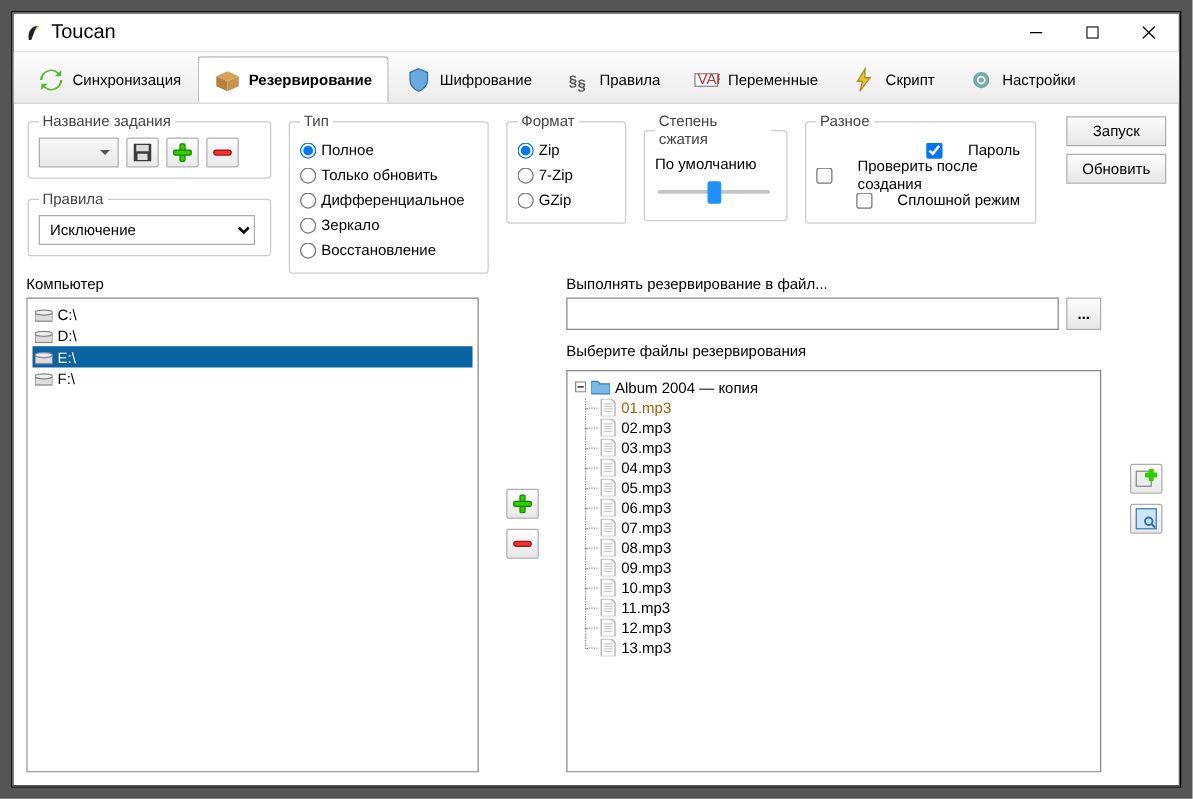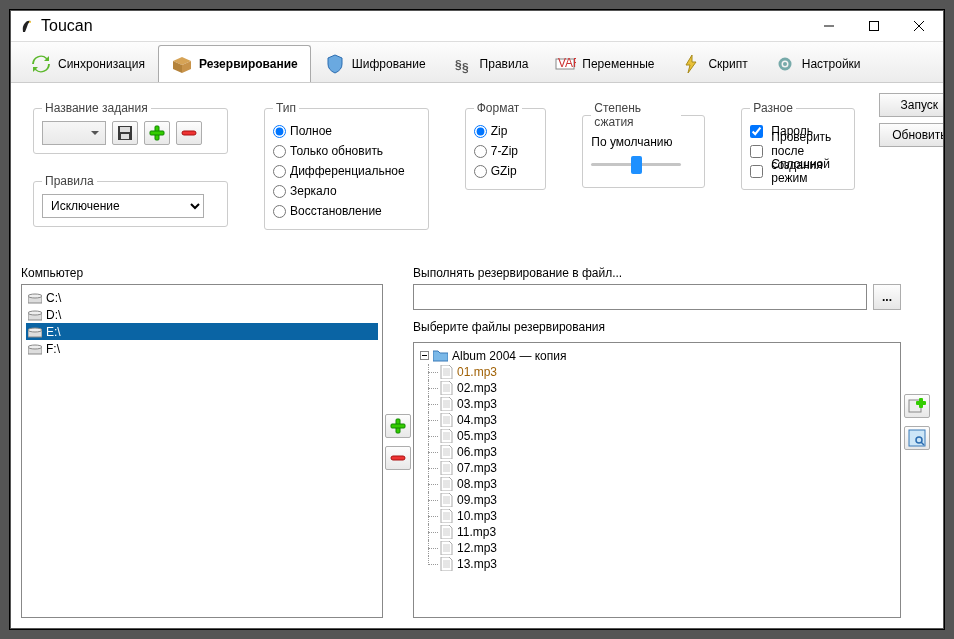--- a/index.html
+++ b/index.html
@@ -9,43 +9,43 @@
 .titlebar .app-icon { width: 16px; height: 16px; margin-right: 6px; }
 .titlebar .title { flex: 1; font-size: 16px; }
 .win-btn { width: 45px; height: 28px; display: flex; align-items: center; justify-content: center; }
 .win-btn svg { width: 10px; height: 10px; }
 .toolbar { height: 42px; background: linear-gradient(#fdfdfd,#ececec); border-top: 1px solid #ddd; border-bottom: 1px solid #ccc; display: flex; align-items: stretch; padding: 3px 6px 0 6px; gap: 0; }
 .tab { display: flex; align-items: center; gap: 6px; padding: 0 12px; border: 1px solid transparent; border-bottom: none; border-radius: 3px 3px 0 0; cursor: default; }
 .tab.active { background: #fff; border-color: #aaa; font-weight: 600; }
 .tab .ticon { width: 22px; height: 22px; display: flex; align-items: center; justify-content: center; }
 .content { flex: 1; padding: 6px 10px 10px 10px; display: flex; flex-direction: column; overflow: hidden; }
 .toprow { display: flex; gap: 12px; align-items: flex-start; }
-fieldset { border: 1px solid #ccc; border-radius: 3px; padding: 6px 23px 8px 8px; margin: 12px; }
+fieldset { border: 1px solid #ccc; border-radius: 3px; padding: 6px 12px 8px 8px; margin: 1px; }
 legend { color: #444; padding: 0 3px; font-size: 12px; }
 .jobname { width: 195px; }
 .jobname-row { display: flex; gap: 6px; align-items: center; }
 .combo { width: 64px; height: 24px; border: 1px solid #adadad; background: linear-gradient(#f6f6f6,#e9e9e9); position: relative; }
 .combo::after { content: ""; position: absolute; right: 6px; top: 9px; border: 4px solid transparent; border-top-color: #555; }
 .iconbtn { width: 26px; height: 24px; border: 1px solid #adadad; background: linear-gradient(#fdfdfd,#e8e8e8); display: flex; align-items: center; justify-content: center; border-radius: 2px; }
 .rules { width: 195px; margin-top: 8px; }
 .rules select { width: 100%; height: 24px; border: 1px solid #adadad; background: #fff; padding: 0 4px; }
 .type { width: 160px; }
 .format { width: 96px; }
 .radio-row { display: flex; align-items: center; gap: 4px; height: 20px; }
 .radio-row input { margin: 0; }
 .compress { width: 115px; }
 .slider-wrap { height: 30px; display: flex; align-items: center; justify-content: center; }
 .slider-track { width: 90px; height: 3px; background: #c5c5c5; border-radius: 2px; position: relative; }
 .slider-thumb { position: absolute; left: 40px; top: -7px; width: 11px; height: 18px; background: #1e90ff; border-radius: 2px; }
 .misc { width: 185px; }
-.chk-row { display: flex; align-items: center; gap: 8px; height: 20px; }
+.chk-row { display: flex; align-items: center; gap: 20px; height: 20px; justify-content: flex-end; }
 .chk-row input { margin: 0; }
 .rightbtns { display: flex; flex-direction: column; gap: 6px; margin-left: auto; padding-top: 4px; }
 .stdbtn { width: 80px; height: 24px; border: 1px solid #adadad; background: linear-gradient(#fdfdfd,#e6e6e6); border-radius: 0; }
-.bottom { flex: 1; display: flex; gap: 0; margin-top: 24px; overflow: hidden; }
+.bottom { flex: 1; display: flex; gap: 20px; margin-top: 0; overflow: hidden; }
 .leftcol { width: 362px; display: flex; flex-direction: column; }
 .midcol { width: 30px; display: flex; flex-direction: column; justify-content: center; gap: 8px; align-items: center; }
 .rightcol { flex: 1; display: flex; flex-direction: column; }
 .lbl { margin-bottom: 4px; }
 .treebox { flex: 1; border: 1px solid #888; background: #fff; overflow: auto; padding: 4px; }
 .drive { display: flex; align-items: center; gap: 4px; height: 17px; padding: 0 2px; }
 .drive.selected { background: #0a64a4; color: #fff; }
 .drive-icon { width: 14px; height: 12px; }
 .destrow { display: flex; gap: 6px; }
 .destinput { flex: 1; height: 26px; border: 1px solid #888; }

